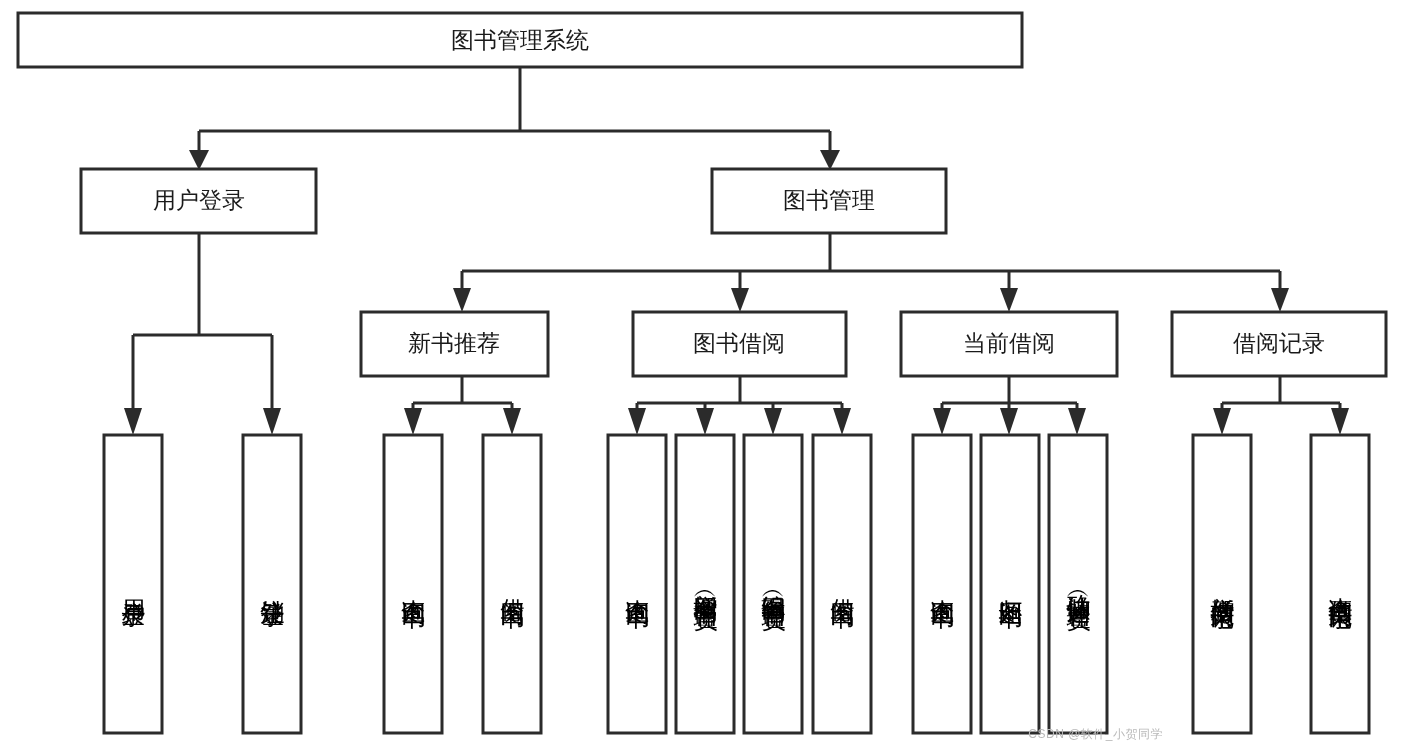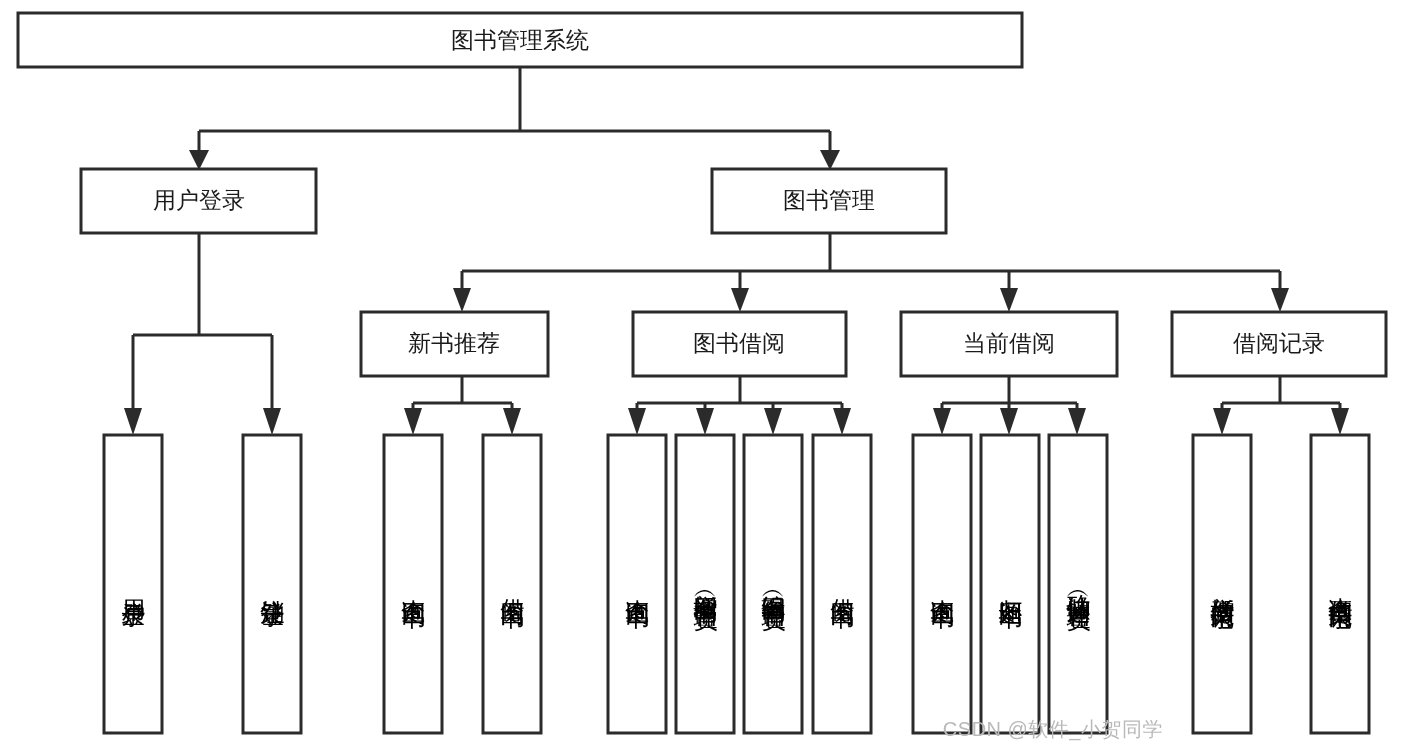--- a/index.html
+++ b/index.html
@@ -70,21 +70,21 @@
     display: flex;
     align-items: center;
     justify-content: center;
     pointer-events: none;
   }
   .watermark {
     position: absolute;
     right: 8px;
     bottom: 4px;
     font-family: "Liberation Sans", "DejaVu Sans", sans-serif;
-    font-size: 20px;
+    font-size: 12px;
     color: #b9b9b9;
     letter-spacing: 0.5px;
     white-space: nowrap;
   }
 </style>
 </head>
 <body>
 
 <div id="diagram-root">
 

